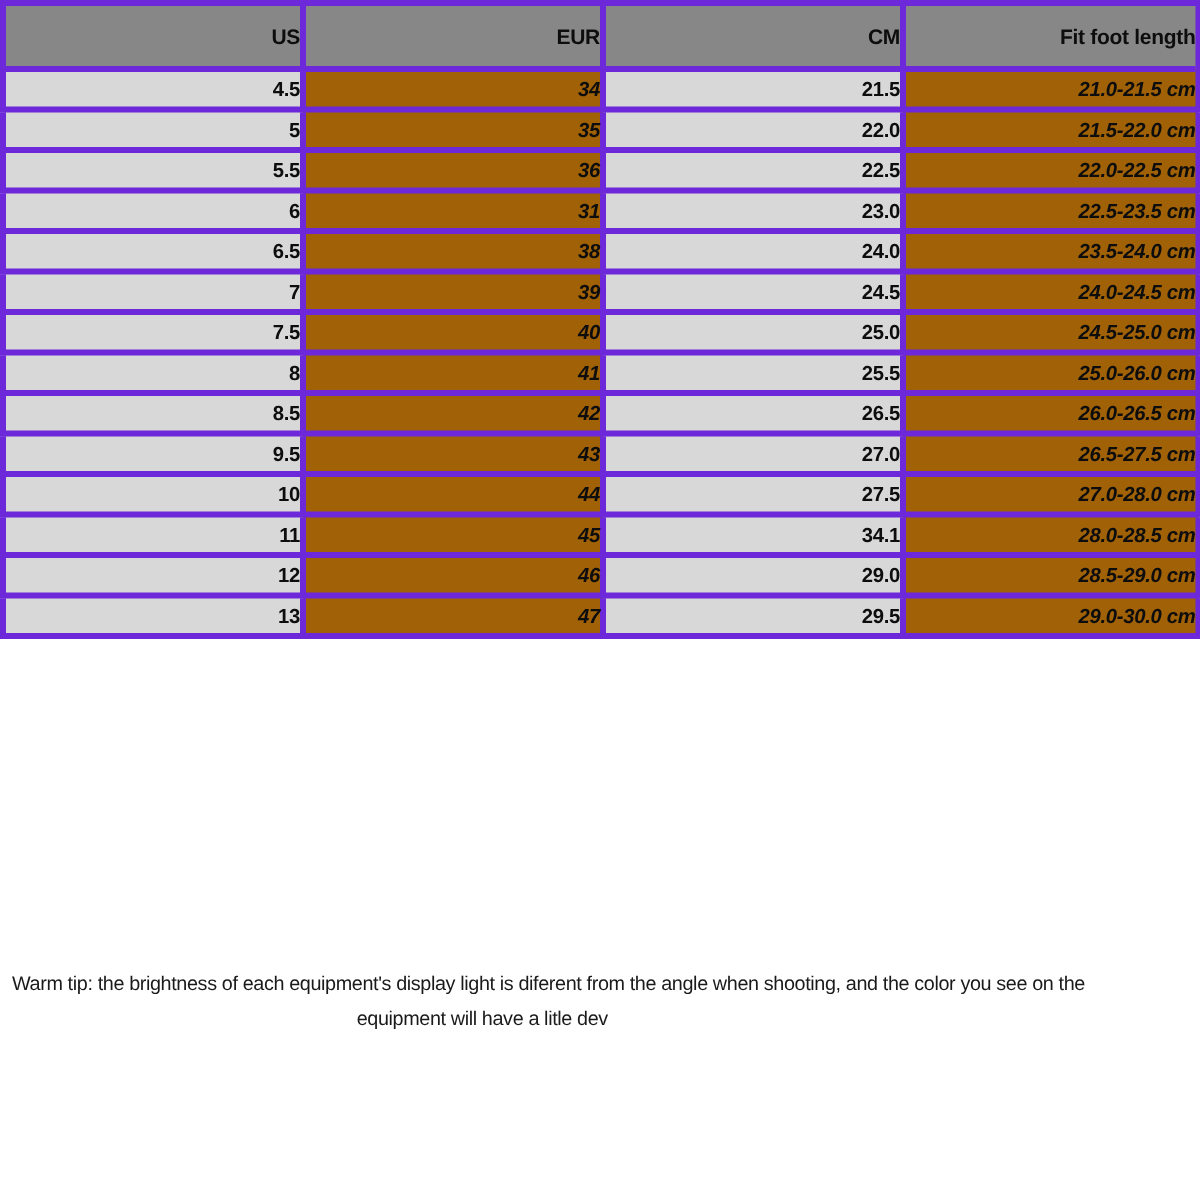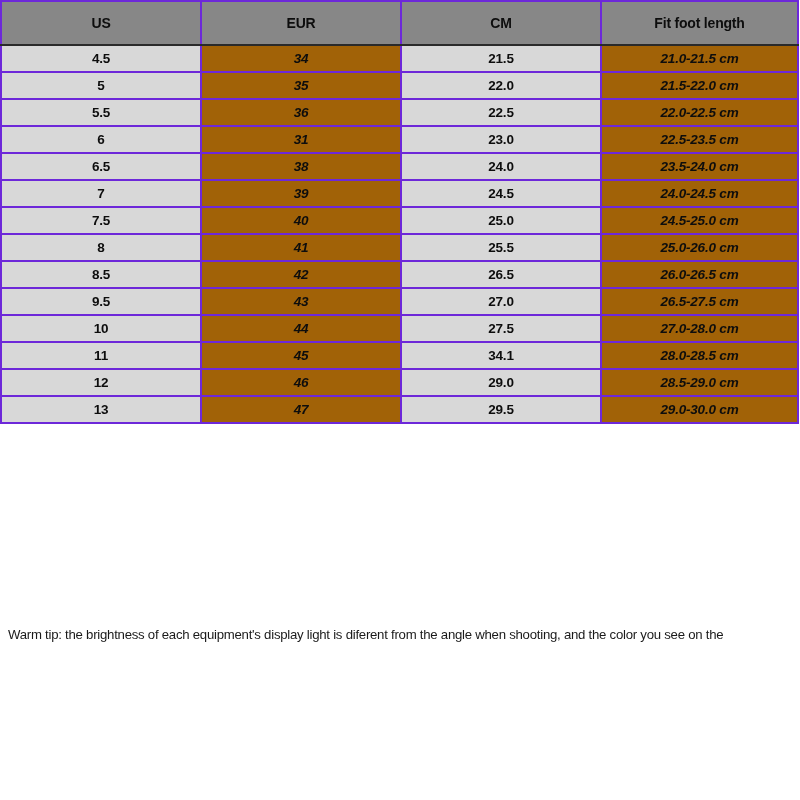--- a/index.html
+++ b/index.html
@@ -29,22 +29,22 @@
     table-layout: fixed;
   }
 
   #size-table col.c-us   { width: 200px; }
   #size-table col.c-eur  { width: 200px; }
   #size-table col.c-cm   { width: 200px; }
   #size-table col.c-fit  { width: 197px; }
 
   #size-table th,
   #size-table td {
-    border: 2px solid #6d28d9;
-    text-align: center;
+    border: 4px solid #6d28d9;
+    text-align: right;
     vertical-align: middle;
     color: #0d0d0d;
     font-weight: bold;
     letter-spacing: -0.2px;
     margin-top: 28px;
   }
 
   #size-table thead th {
     height: 44px;
     background: #878787;
@@ -60,21 +60,21 @@
   }
 
   
   #size-table tbody td.col-gray  { background: #d8d8d8; }
   #size-table tbody td.col-cream { background: #a16207; font-style: italic; }
 
   
   #footer-notes {
     position: absolute;
     left: 0;
-    top: 623px;
+    top: 644px;
     width: 643px;
     text-align: center;
     color: #1a1a1a;
     font-family: "Liberation Sans", sans-serif;
     font-size: 13.2px;
     font-weight: normal;
     line-height: 23px;
   }
 
   #footer-notes .note-line {
@@ -187,15 +187,16 @@
           <td class="col-gray">13</td>
           <td class="col-cream">47</td>
           <td class="col-gray">29.5</td>
           <td class="col-cream">29.0-30.0 cm</td>
         </tr>
       </tbody>
   </table>
 
   <div id="footer-notes">
     <span class="note-line">Warm tip: the brightness of each equipment's display light is diferent from the angle when shooting, and the color you see on the</span>
+    <span class="note-line">equipment will have a litle dev</span>
   </div>
 
 </div>
 
 </body></html>

